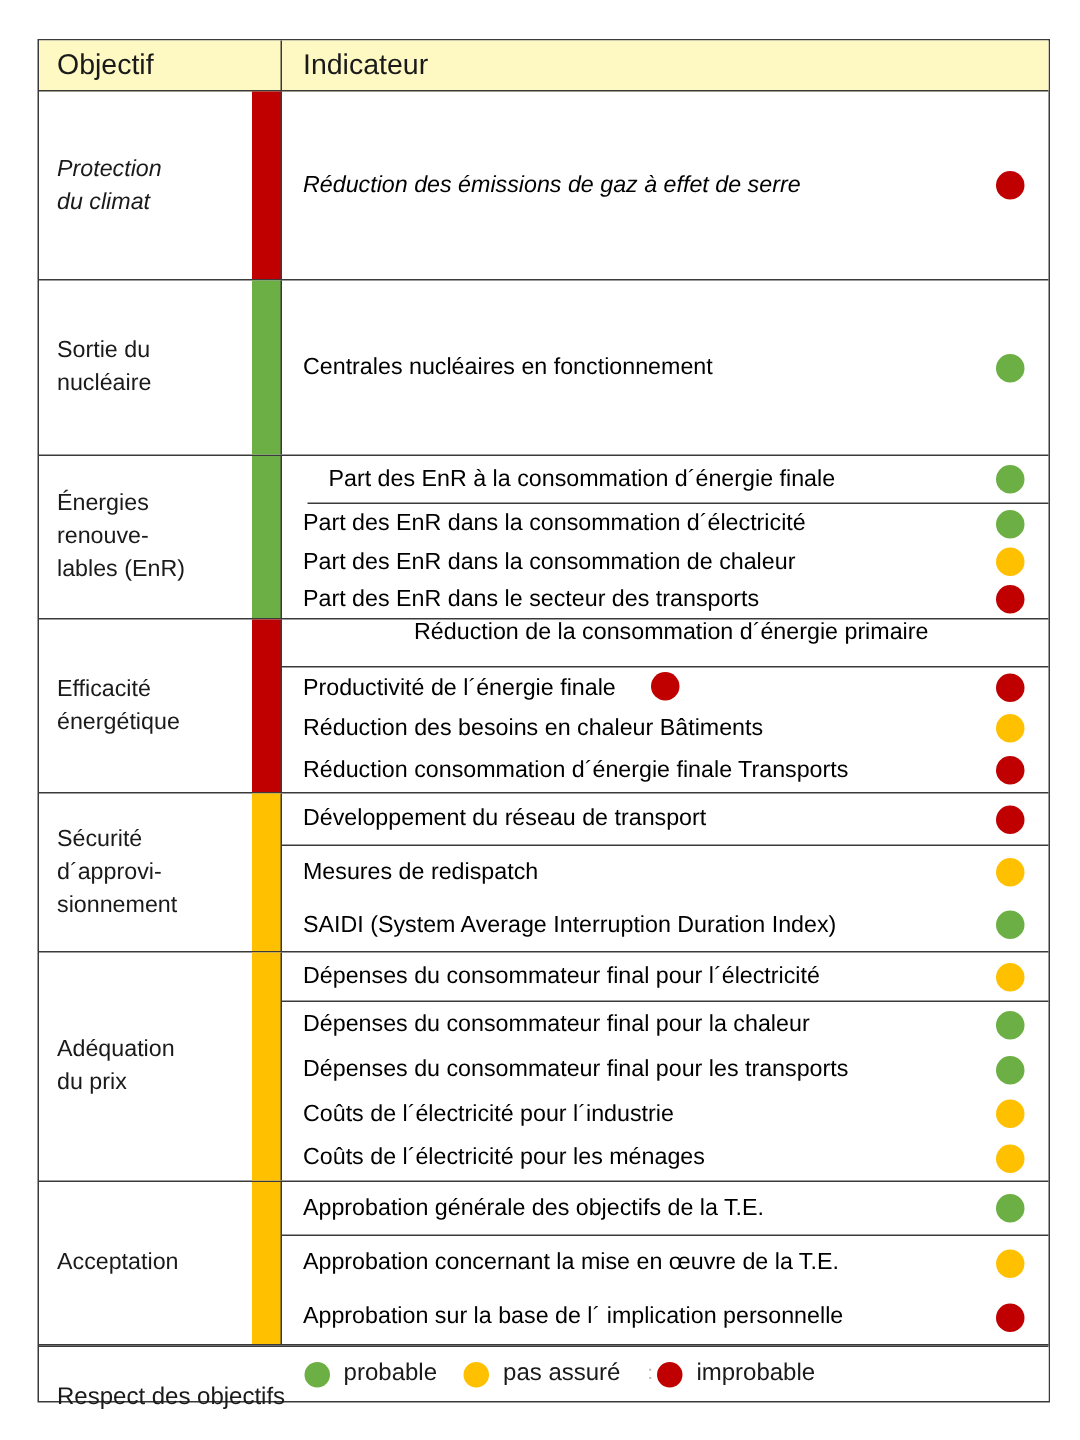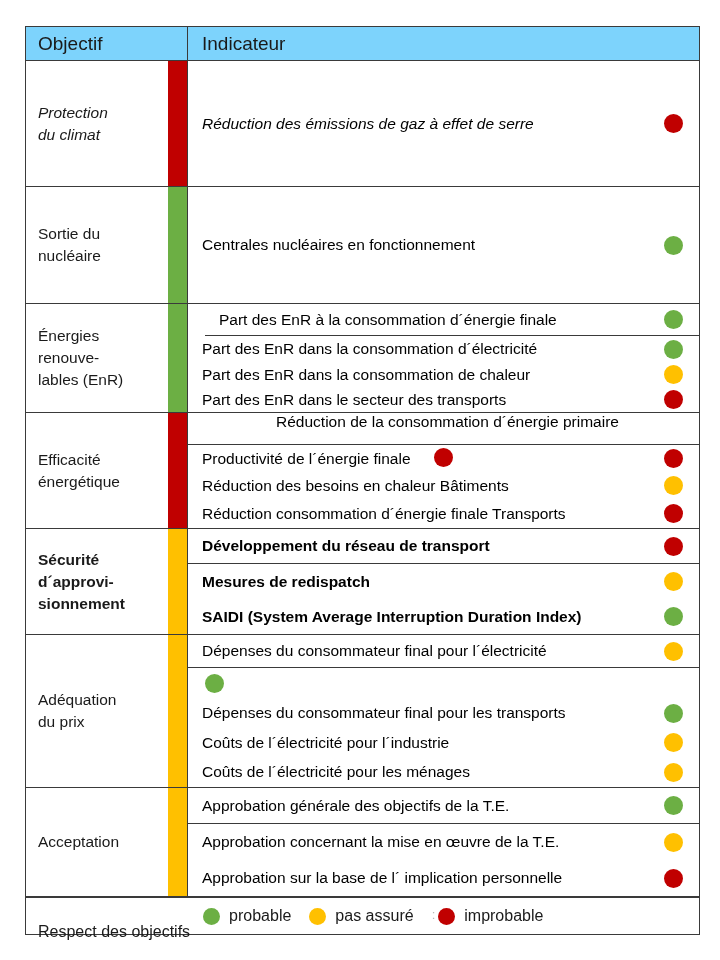--- a/index.html
+++ b/index.html
@@ -22,21 +22,21 @@
     top: 26px;
     width: 675px;
     border: 1.5px solid #3a3a3a;
     background: #ffffff;
   }
 
   
   .thead {
     display: flex;
     height: 34px;
-    background: #7dd3fc;
+    background: #fef9c3;
     border-bottom: 1.5px solid #3a3a3a;
   }
   .th-obj {
     width: 162px;
     flex: 0 0 162px;
     display: flex;
     align-items: center;
     padding-left: 12px;
     font-size: 19px;
     color: #1a1a1a;
@@ -249,21 +249,21 @@
               </div>
             </div>
             <div class="ind-row" style="height: 29px;">
               <div class="ind-text">Réduction consommation d´énergie finale Transports</div>
               <div class="dot-cell">
                 <span class="dot" style="background: rgb(192, 0, 0);"></span>
               </div>
             </div>
           </div>
         </div>
-        <div class="group" style="min-height: 105px; font-weight: bold;">
+        <div class="group" style="min-height: 105px;">
           <div class="obj-cell">
             <div>
               <span>Sécurité</span>
               <span>d´approvi-</span>
               <span>sionnement</span>
             </div>
           </div>
           <div class="status-bar" style="background: rgb(255, 192, 0);"></div>
           <div class="ind-col">
             <div class="ind-row sep-below" style="height: 35px;">
@@ -295,20 +295,21 @@
           </div>
           <div class="status-bar" style="background: rgb(255, 192, 0);"></div>
           <div class="ind-col">
             <div class="ind-row sep-below" style="height: 33px;">
               <div class="ind-text">Dépenses du consommateur final pour l´électricité</div>
               <div class="dot-cell">
                 <span class="dot" style="background: rgb(255, 192, 0);"></span>
               </div>
             </div>
             <div class="ind-row" style="height: 30px;">
+              <div class="ind-text">Dépenses du consommateur final pour la chaleur</div>
               <div class="dot-cell">
                 <span class="dot" style="background: rgb(108, 175, 68);"></span>
               </div>
             </div>
             <div class="ind-row" style="height: 30px;">
               <div class="ind-text">Dépenses du consommateur final pour les transports</div>
               <div class="dot-cell">
                 <span class="dot" style="background: rgb(108, 175, 68);"></span>
               </div>
             </div>

